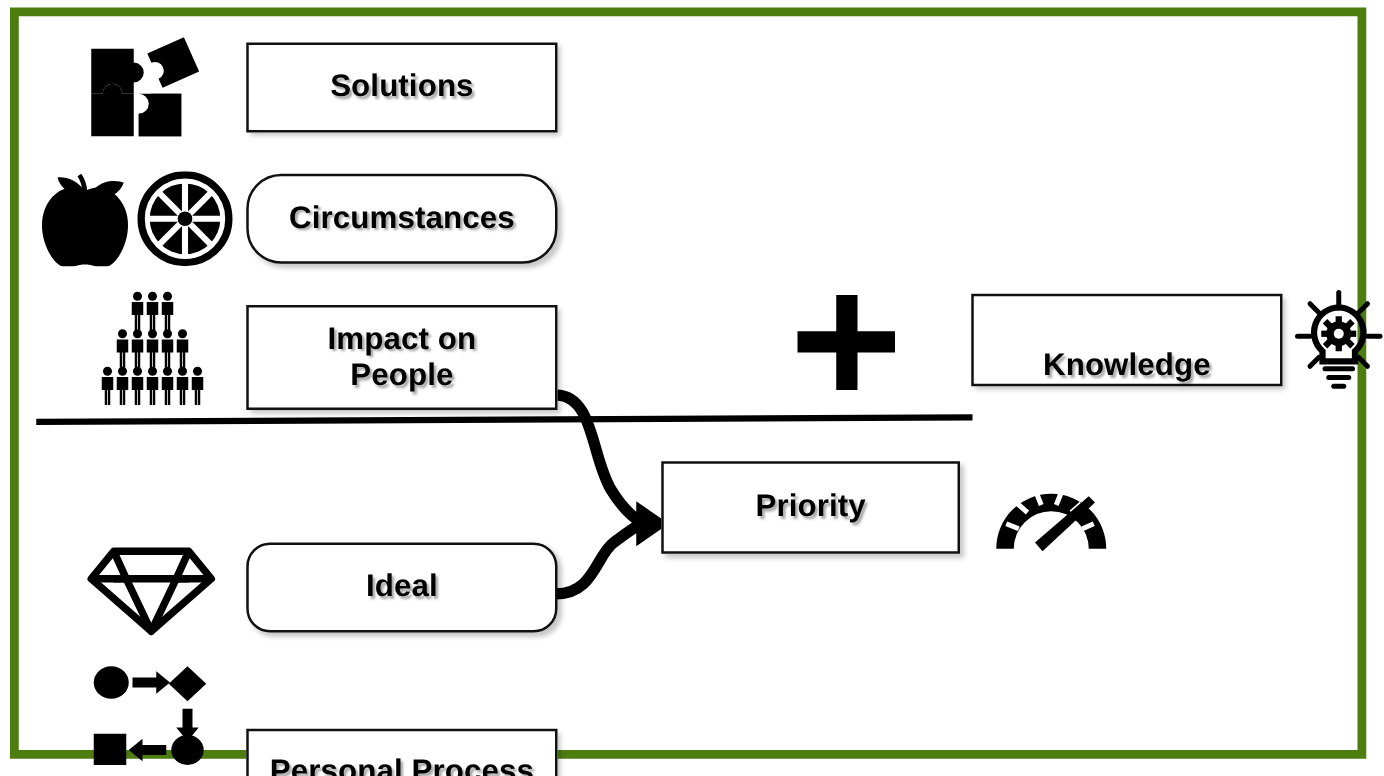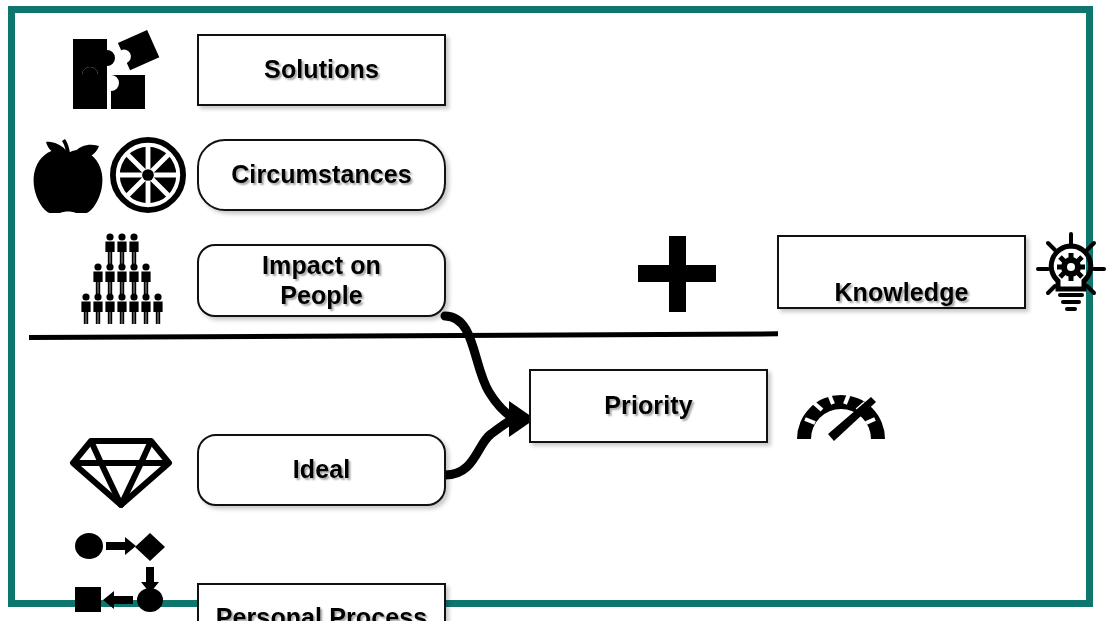--- a/index.html
+++ b/index.html
@@ -18,21 +18,21 @@
     background: #ffffff;
     overflow: hidden;
   }
   
   #frame {
     position: absolute;
     left: 8px;
     top: 6px;
     width: 1085px;
     height: 601px;
-    border: 7px solid #0f766e;
+    border: 7px solid #4d7c0f;
     box-sizing: border-box;
     background: #ffffff;
   }
   
   #divider {
     position: absolute;
     left: 14px;
     top: 322px;
     width: 749px;
     height: 5px;
@@ -59,21 +59,21 @@
     font-size: 25px;
     line-height: 1.18;
     color: #000000;
     letter-spacing: .1px;
     text-shadow: 2px 2px 2px rgba(0,0,0,0.35);
     white-space: pre-line;
   }
 
   #box-solutions      { left: 182px; top: 21px;  width: 249px; height: 72px; }
   #box-circumstances  { left: 182px; top: 126px; width: 249px; height: 72px; border-radius: 28px; }
-  #box-impact         { left: 182px; top: 231px; width: 249px; height: 73px; border-radius: 18px; }
+  #box-impact         { left: 182px; top: 231px; width: 249px; height: 84px; }
   #box-ideal          { left: 182px; top: 421px; width: 249px; height: 72px; border-radius: 19px; }
   #box-personal       { left: 182px; top: 529px; width: 249px; height: 70px; margin-top: 41px; }
   #box-priority       { left: 514px; top: 356px; width: 239px; height: 74px; }
   #box-knowledge      { left: 762px; top: 222px; width: 249px; height: 74px; align-items: flex-end; }
 
   
   .icon {
     position: absolute;
     display: block;
   }

